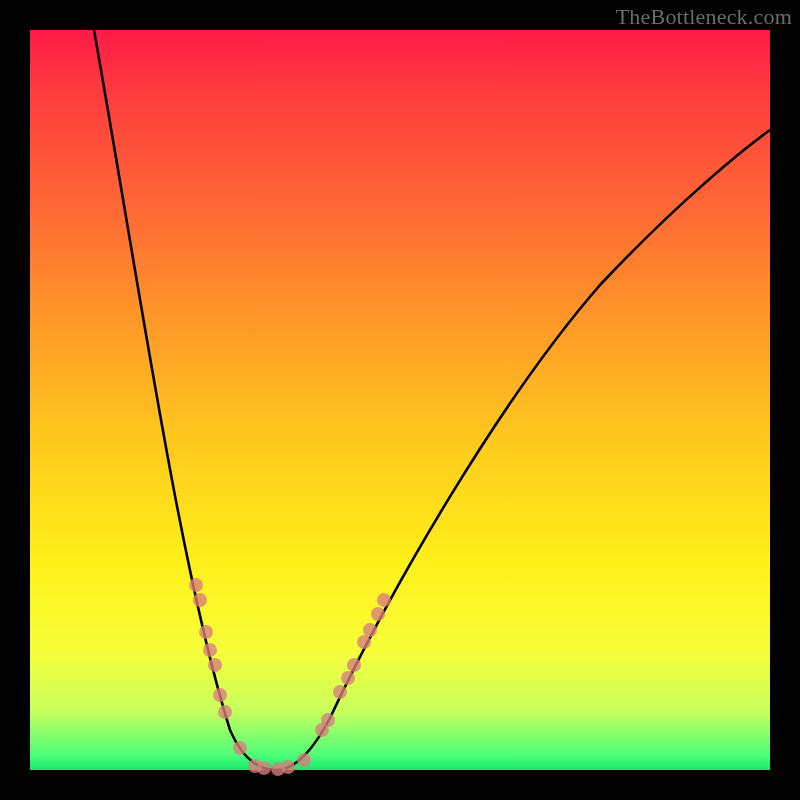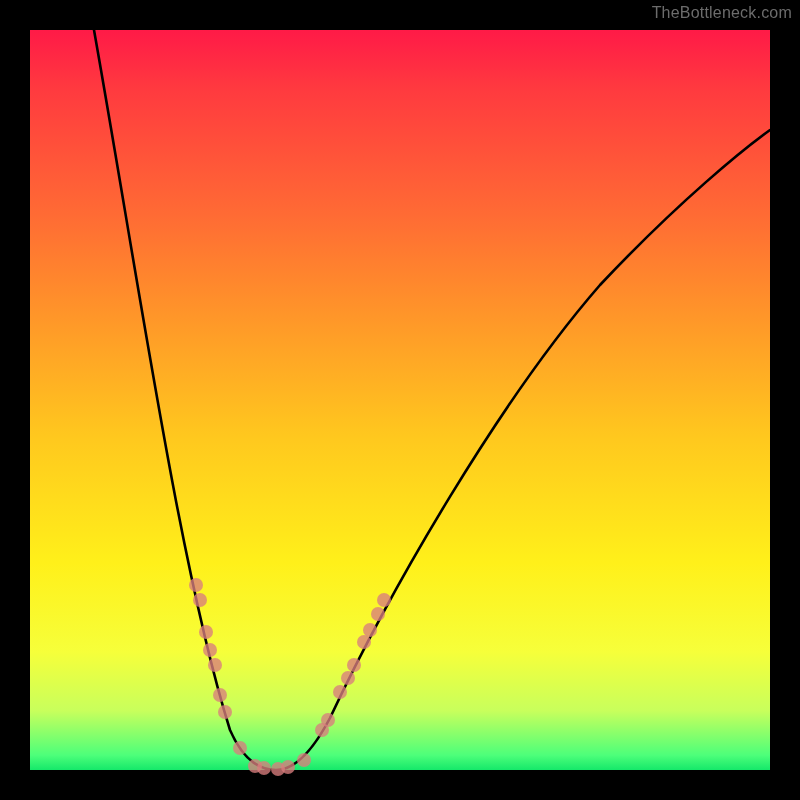--- a/index.html
+++ b/index.html
@@ -37,24 +37,25 @@
       #c8ff5c 92%,
       #4dff7a 98%,
       #15e86a 100%
     );
   }
   .watermark {
     position: absolute;
     top: 4px;
     right: 8px;
     color: #6c6c6c;
-    font-size: 16px;
+    font-size: 22px;
     font-weight: 500;
     letter-spacing: 0.2px;
     user-select: none;
+    font-family: Liberation Serif, serif;
   }
   svg.curve {
     position: absolute;
     left: 0;
     top: 0;
     width: 740px;
     height: 740px;
     overflow: visible;
   }
 </style>

